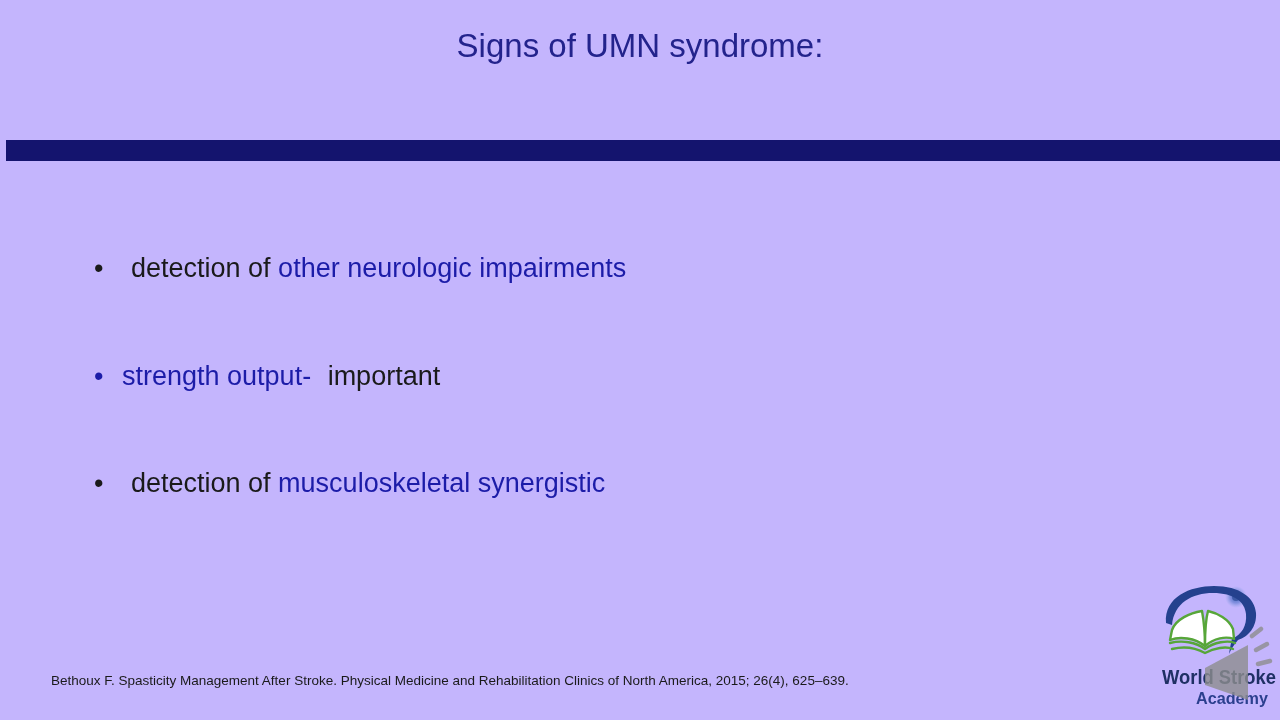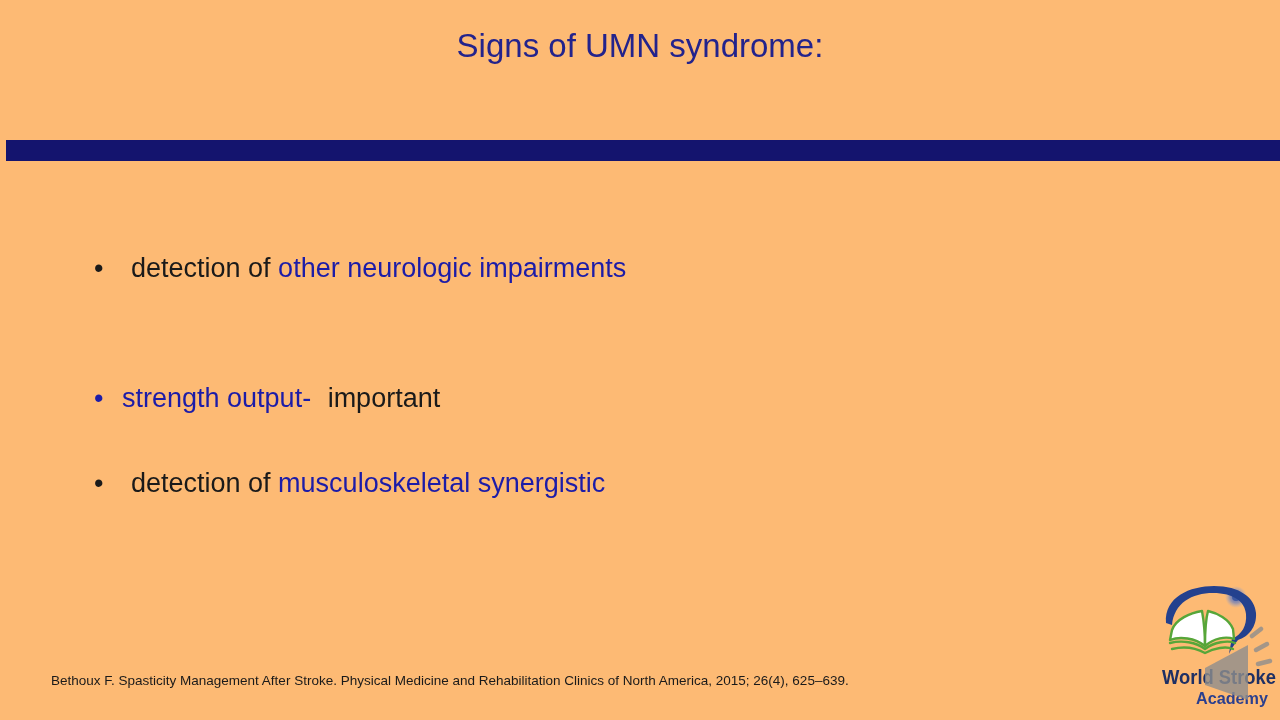--- a/index.html
+++ b/index.html
@@ -1,33 +1,33 @@
 <!DOCTYPE html>
 <html style="--title: #23238C; --bar: #14146E; --emphasis: #1C1CA8; --body: #1A1A1A; --citation: #1A1A1A; --logo_blue: #24418E; --logo_green: #57A639; --logo_text: #1F3064; --academy_text: #2B3F8E; --speaker: #8E8E8E;"><head>
 <meta charset="utf-8">
 <style>
   html,body { margin:0; padding:0; background:#fff; }
   .slide {
     position:relative; width:1280px; height:720px; overflow:hidden;
-    background:#fdba74; font-family:"Liberation Sans", sans-serif;
+    background:#c4b5fd; font-family:"Liberation Sans", sans-serif;
   }
   .title-block {
     position:absolute; top:22px; left:0; right:0;
     text-align:center; color:var(--title); font-size:33px; line-height:47px; font-weight:400;
   }
   .divider {
     position:absolute; top:140px; left:6px; right:0; height:21px;
     background:var(--bar);
   }
   .bullet-row {
     position:absolute; left:94px; font-size:27px; line-height:36px; color:var(--body);
     white-space:pre-wrap;
   }
   .bullet-row.r1 { top:250px; }
-  .bullet-row.r2 { top:380px; }
+  .bullet-row.r2 { top:358px; }
   .bullet-row.r3 { top:465px; }
   .bullet-glyph { display:inline-block; width:28px; color:var(--body); }
   .bullet-glyph.blue { color:var(--emphasis); }
   .emph { color:var(--emphasis); font-weight:normal; }
   .plain { color:var(--body);margin-left:9px; }
   .citation {
     position:absolute; left:51px; top:673px; font-size:13.5px; color:var(--citation);
   }
   .logo { position:absolute; left:1160px; top:583px; width:120px; height:137px; }
   .logo-txt1 { font-family:"Liberation Sans",sans-serif; font-weight:bold; font-size:20px; fill:var(--logo_text); }

